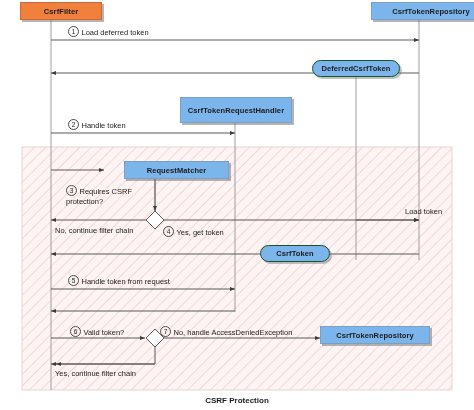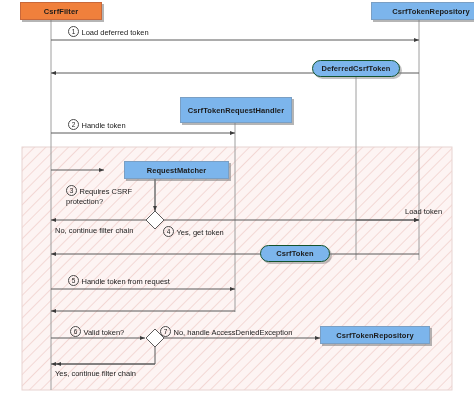--- a/index.html
+++ b/index.html
@@ -187,13 +187,14 @@
       <div class="msg-label wrap" style="left: 66px; top: 185px;"><span class="step-num">3</span><span>Requires CSRF protection?</span></div>
       <div class="msg-label" style="left: 55px; top: 226px;"><span>No, continue filter chain</span></div>
       <div class="msg-label" style="left: 163px; top: 226px;"><span class="step-num">4</span><span>Yes, get token</span></div>
       <div class="msg-label" style="left: 361px; top: 207px; margin-left: 44px;"><span>Load token</span></div>
       <div class="msg-label" style="left: 68px; top: 275px;"><span class="step-num">5</span><span>Handle token from request</span></div>
       <div class="msg-label" style="left: 70px; top: 326px;"><span class="step-num">6</span><span>Valid token?</span></div>
       <div class="msg-label" style="left: 160px; top: 326px;"><span class="step-num">7</span><span>No, handle AccessDeniedException</span></div>
       <div class="msg-label" style="left: 55px; top: 369px;"><span>Yes, continue filter chain</span></div>
     </div>
 
+  <div class="diagram-title" style="left:0; top:396px;">CSRF Protection</div>
 </div>
 
 </body></html>

